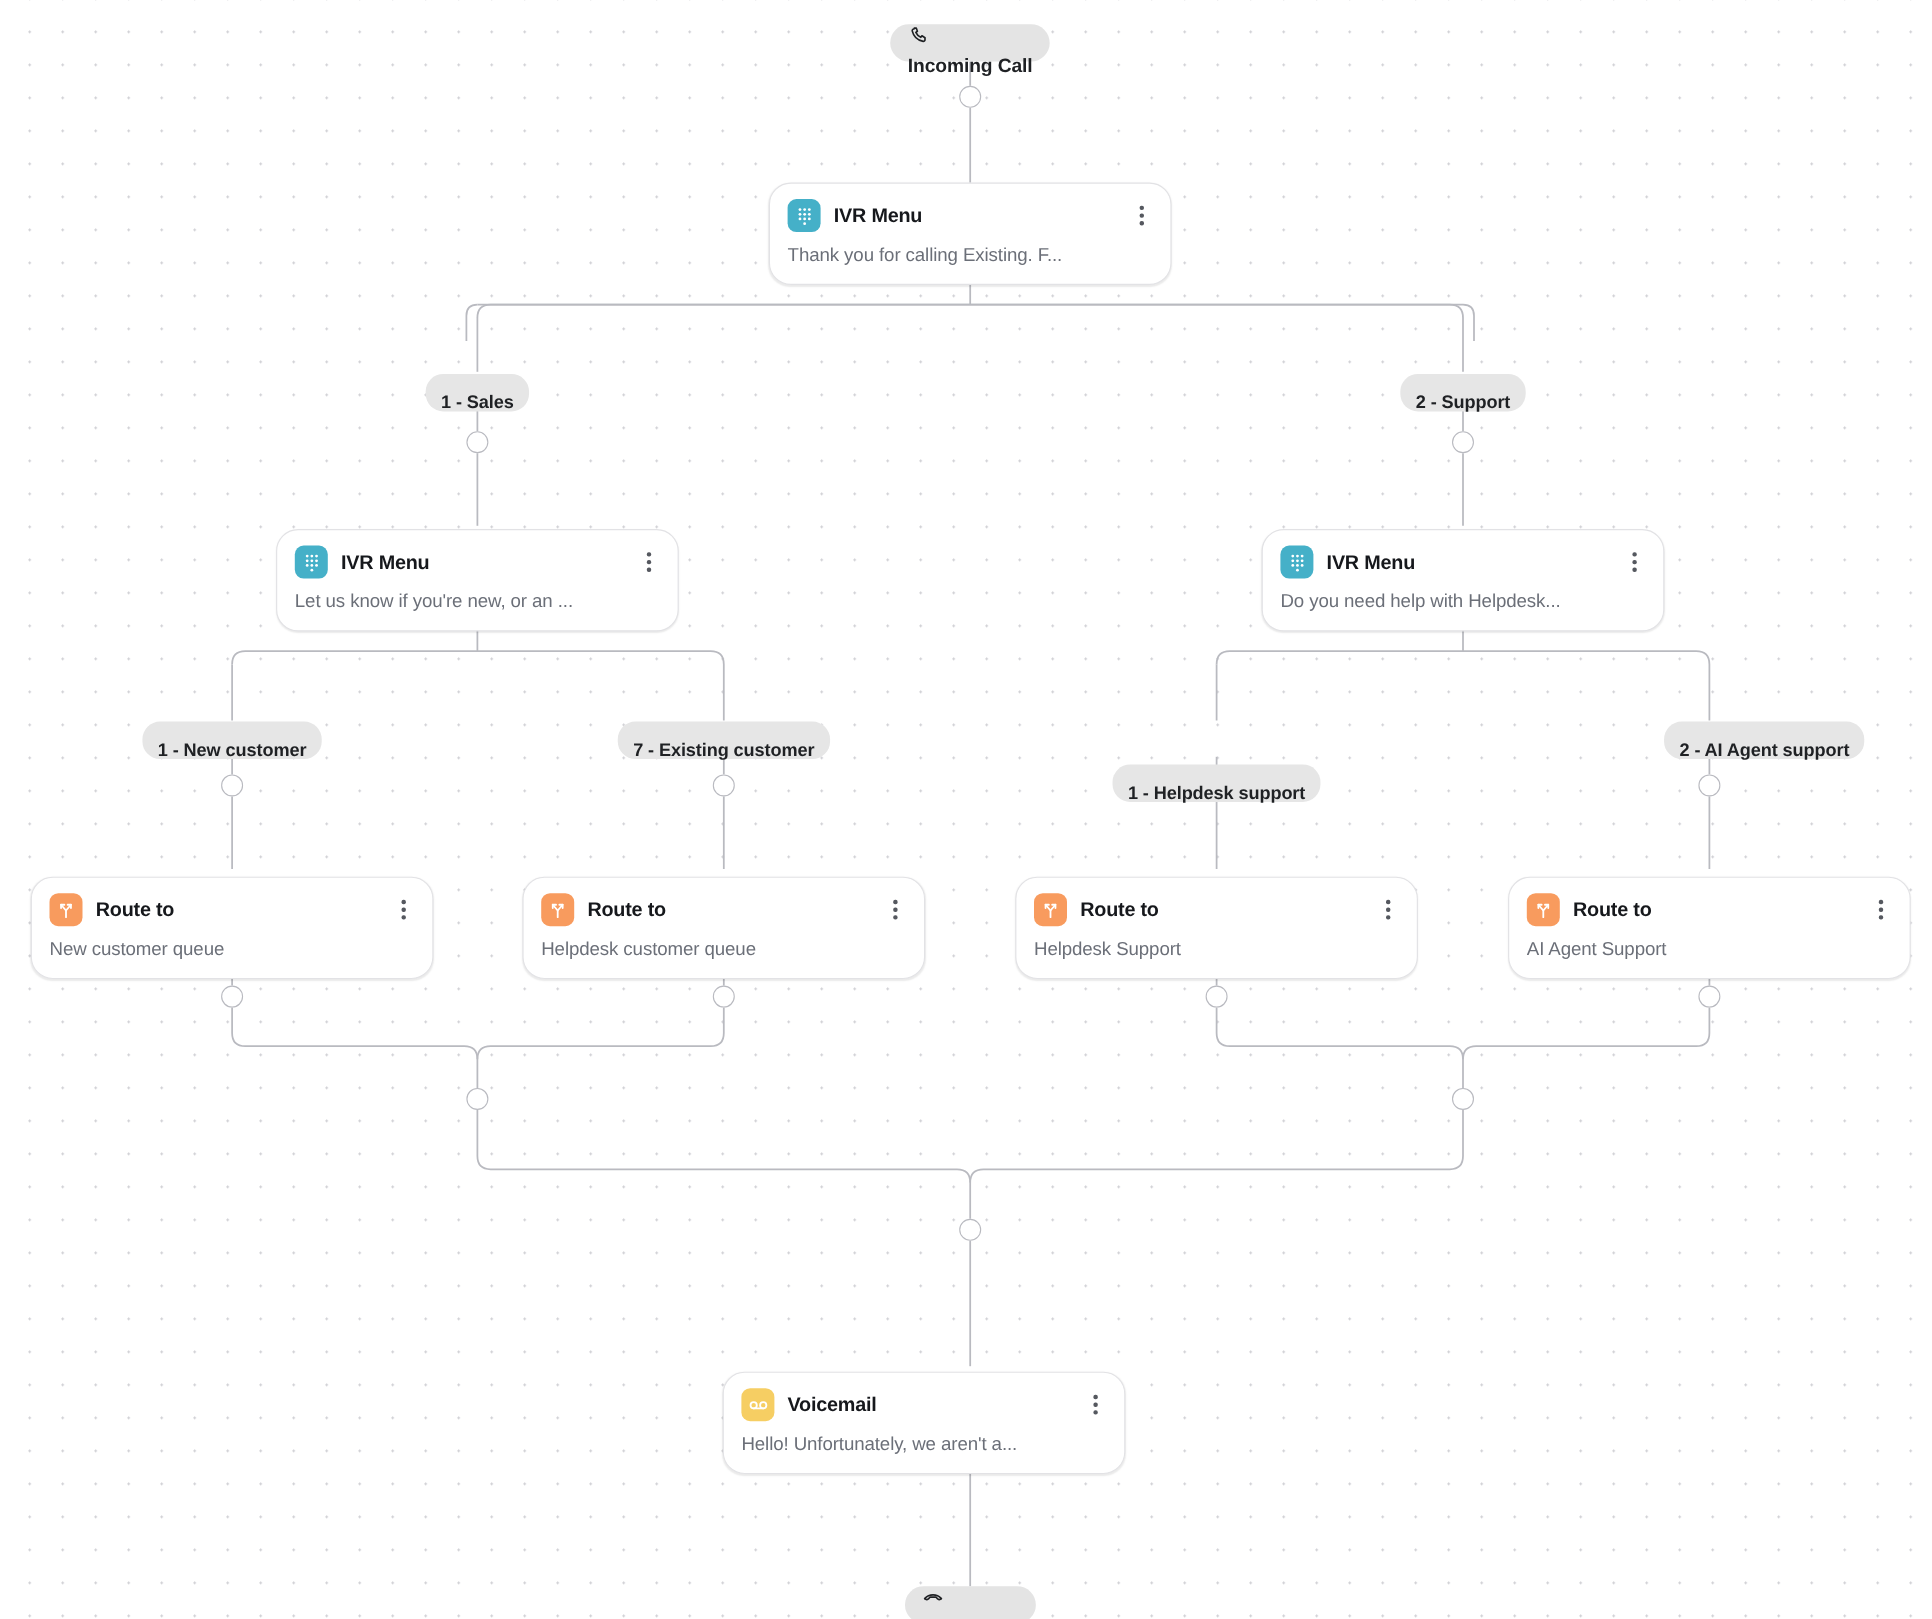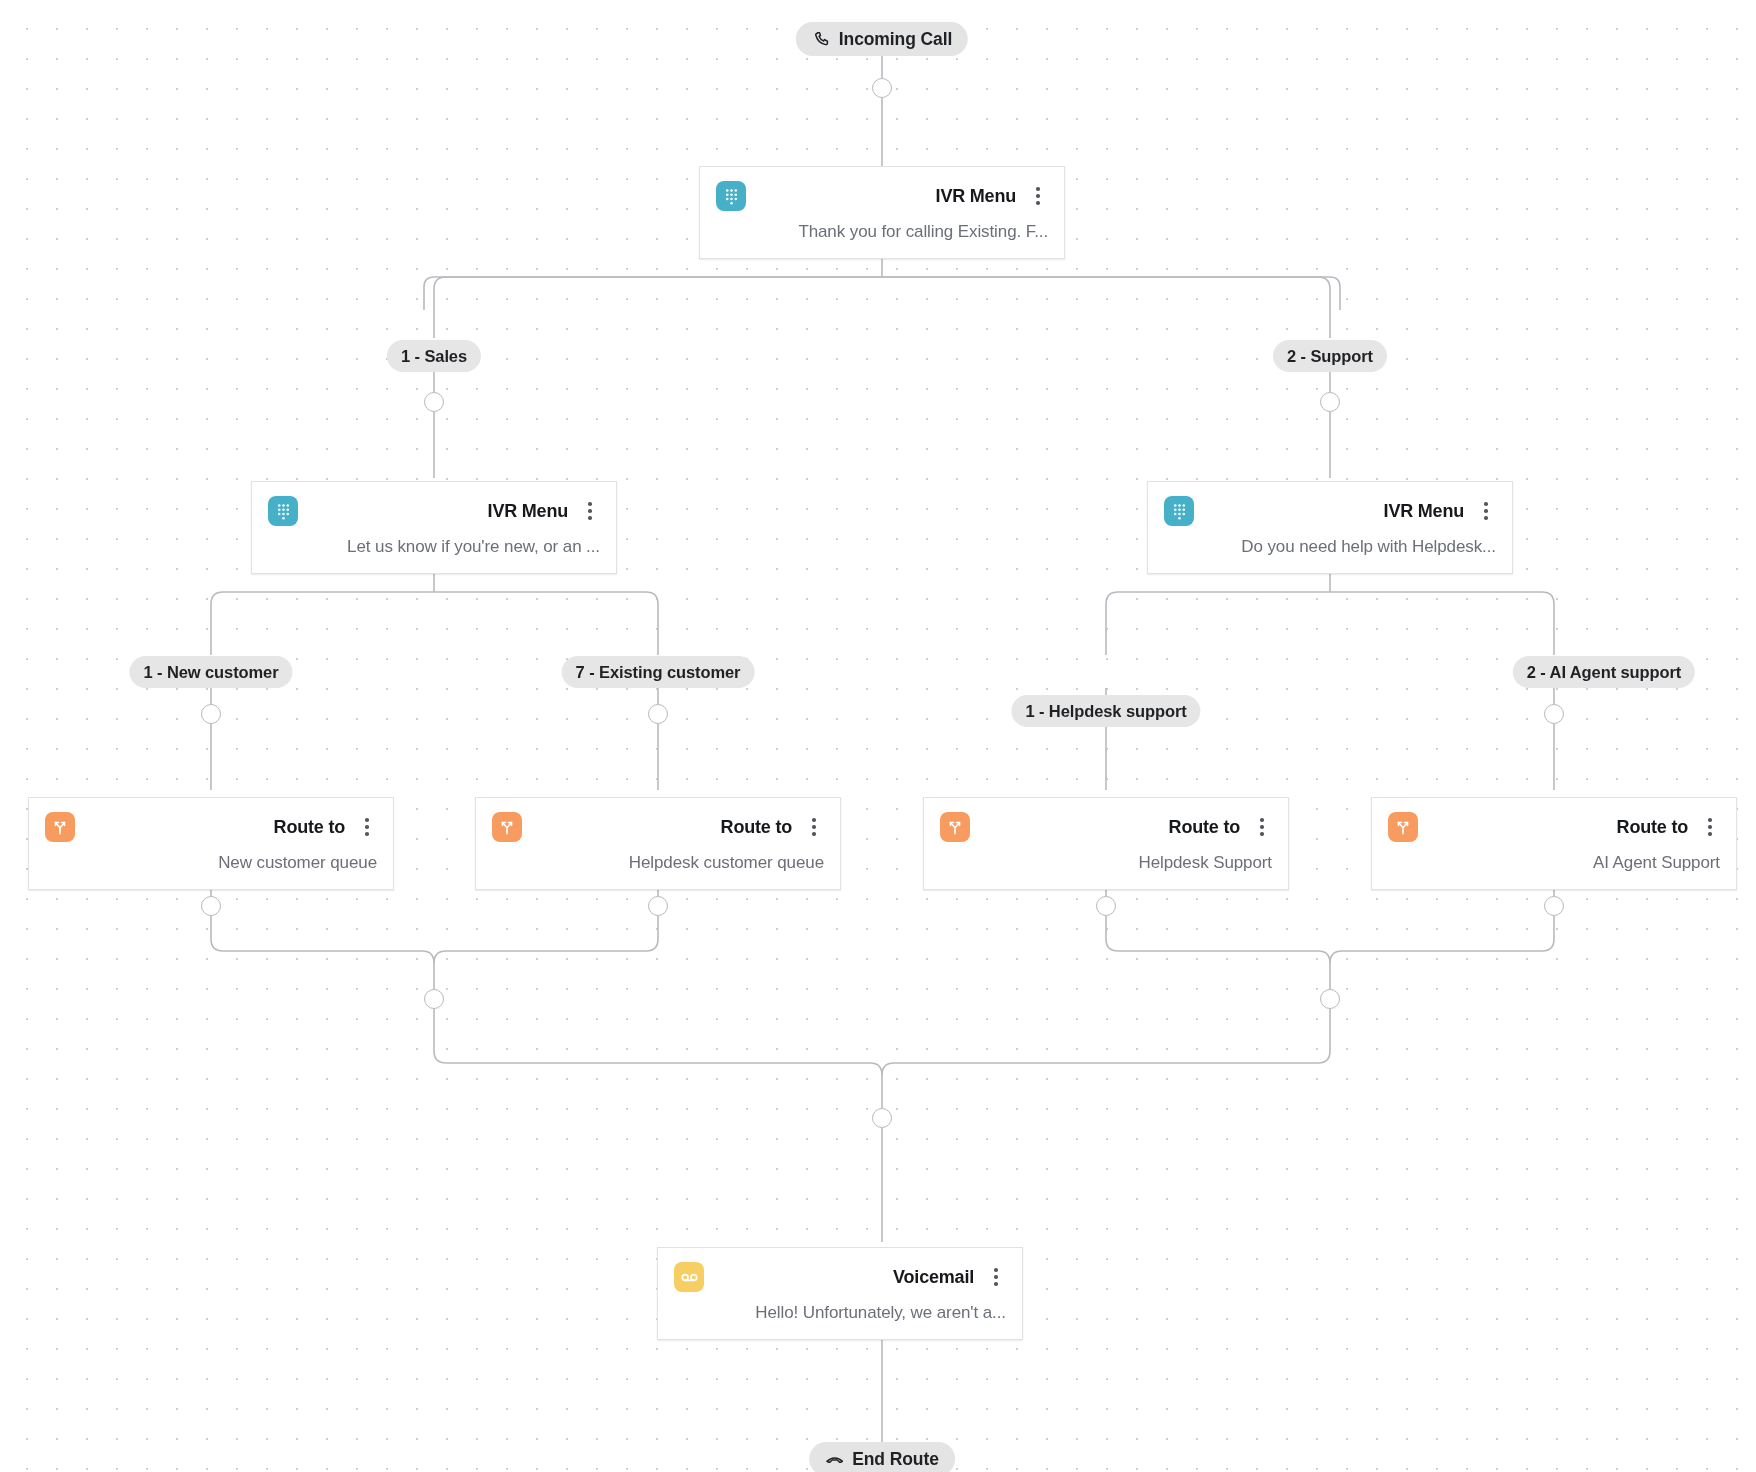--- a/index.html
+++ b/index.html
@@ -27,62 +27,61 @@
     left: 0; top: 0;
     width: 1756px;
     height: 1472px;
     pointer-events: none;
   }
 
   
   .pill {
     position: absolute;
     display: inline-flex;
-    align-items: center;
     gap: 8px;
     height: 34px;
     padding: 0 16px;
     border-radius: 17px;
     background: #e6e6e6;
     color: #1f2124;
     font-size: 17.5px;
     font-weight: 700;
     letter-spacing: -0.1px;
     white-space: nowrap;
     transform: translateX(-50%);
+    flex-direction: column;
   }
   .pill.terminal { background: #e4e4e4; }
   .pill .pill-icon {
     display: inline-flex;
     align-items: center;
     justify-content: center;
     width: 19px;
     height: 19px;
     flex: 0 0 19px;
   }
   .branch-pill {
     height: 32px;
     border-radius: 16px;
-    padding: 4px 14px;
+    padding: 17px 14px;
     font-size: 16.5px;
     font-weight: 700;
     background: #e6e6e6;
   }
 
   
   .card {
     position: absolute;
     width: 366px;
     background: #ffffff;
     border: 1px solid #e2e2e5;
-    border-radius: 0;
+    border-radius: 20px;
     box-shadow: 0 1px 2px rgba(16,18,22,0.05), 0 1px 1px rgba(16,18,22,0.04);
     padding: 14px 16px 16px 16px;
     transform: translateX(-50%);
-    text-align: right;
   }
   .card-head {
     display: flex;
     align-items: center;
     gap: 12px;
     position: relative;
   }
   .node-icon {
     width: 30px; height: 30px;
     flex: 0 0 30px;

